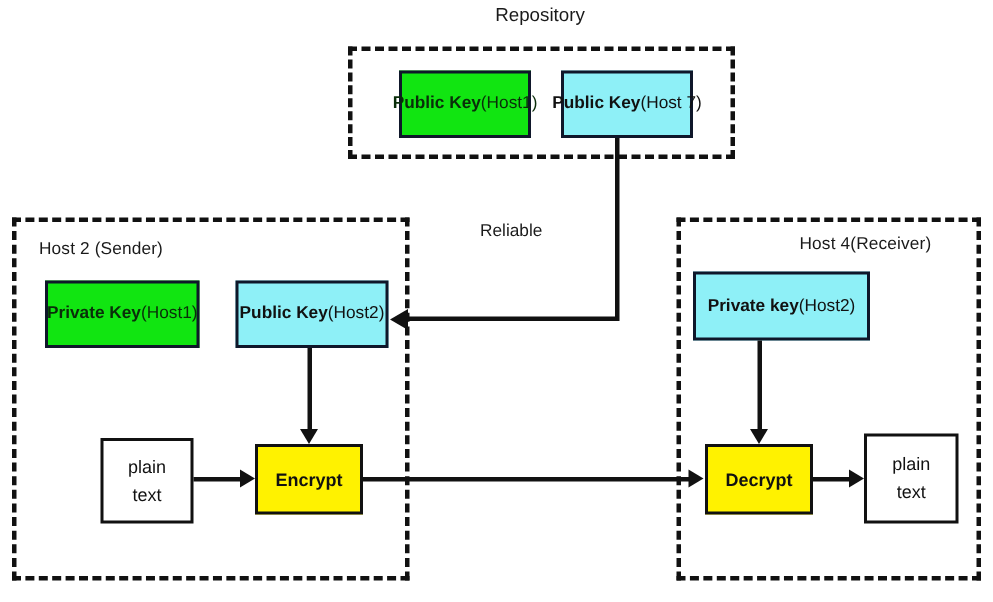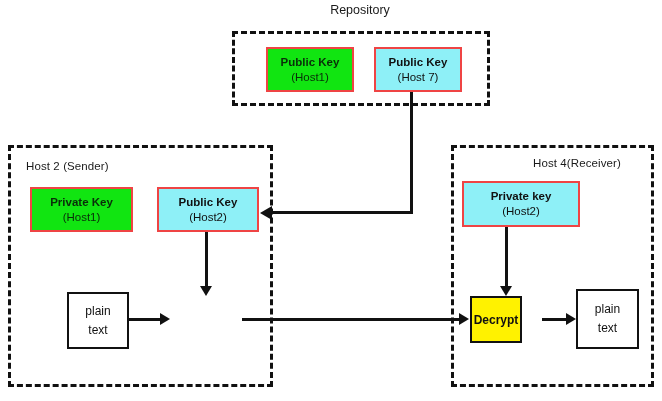--- a/index.html
+++ b/index.html
@@ -34,23 +34,23 @@
   
   .diagram-title {
     font-size: 12.5px;
     color: #1a1a1a;
     white-space: nowrap;
     text-align: center;
   }
 
   
   .keybox {
-    border: 2px solid #ef4444;
+    border: 2px solid #0f172a;
     display: flex;
-    flex-direction: column;
+    flex-direction: row;
     align-items: center;
     justify-content: center;
     font-size: 11.5px;
     line-height: 15px;
     color: #111111;
     text-align: center;
     white-space: nowrap;
   }
   .keybox.green { background: #11e511; }
   .keybox.cyan  { background: #8ef0f7; }
@@ -136,20 +136,21 @@
     <span class="l2">(Host 7)</span>
   </div>
 
   <div class="abs vline" style="left:410px; top:92px; height:122px;"></div>
 
   <div class="abs hline" style="left:272px; top:211px; width:140px;"></div>
 
   <div class="abs arrow-left" style="left:260px; top:206px;"></div>
 
   <div class="abs channel-label" style="left:320px; top:146px; width:90px;">
+    <div>Reliable</div>
   </div>
 
   <div class="abs zone" style="left:8px; top:145px; width:265px; height:242px;"></div>
 
   <div class="abs zone-caption" style="left:26px; top:160px;">Host 2 (Sender)</div>
 
   <div class="abs keybox green" style="left:30px; top:187px; width:103px; height:45px;">
     <span class="l1">Private Key</span>
     <span class="l2">(Host1)</span>
   </div>
@@ -163,37 +164,40 @@
   <div class="abs arrow-down" style="left:200px; top:286px;"></div>
 
   <div class="abs plainbox" style="left:67px; top:292px; width:62px; height:57px;">
     <span>plain</span>
     <span>text</span>
   </div>
 
   <div class="abs hline" style="left:129px; top:318px; width:33px;"></div>
   <div class="abs arrow-right" style="left:160px; top:313px;"></div>
 
+  <div class="abs opbox" style="left:170px; top:296px; width:72px; height:47px;">
+    <span>Encrypt</span>
+  </div>
 
   <div class="abs hline" style="left:242px; top:318px; width:220px;"></div>
   <div class="abs arrow-right" style="left:459px; top:313px;"></div>
 
   <div class="abs zone" style="left:451px; top:145px; width:203px; height:242px;"></div>
 
   <div class="abs zone-caption" style="left:533px; top:157px;">Host 4(Receiver)</div>
 
   <div class="abs keybox cyan" style="left:462px; top:181px; width:118px; height:46px;">
     <span class="l1">Private key</span>
     <span class="l2">(Host2)</span>
   </div>
 
   <div class="abs vline" style="left:505px; top:227px; height:59px;"></div>
   <div class="abs arrow-down" style="left:500px; top:286px;"></div>
 
-  <div class="abs opbox" style="left:470px; top:296px; width:52px; height:47px;">
+  <div class="abs opbox" style="left:470px; top:296px; width:72px; height:47px;">
     <span>Decrypt</span>
   </div>
 
   <div class="abs hline" style="left:542px; top:318px; width:28px;"></div>
   <div class="abs arrow-right" style="left:566px; top:313px;"></div>
 
   <div class="abs plainbox" style="left:576px; top:289px; width:63px; height:60px;">
     <span>plain</span>
     <span>text</span>
   </div>

